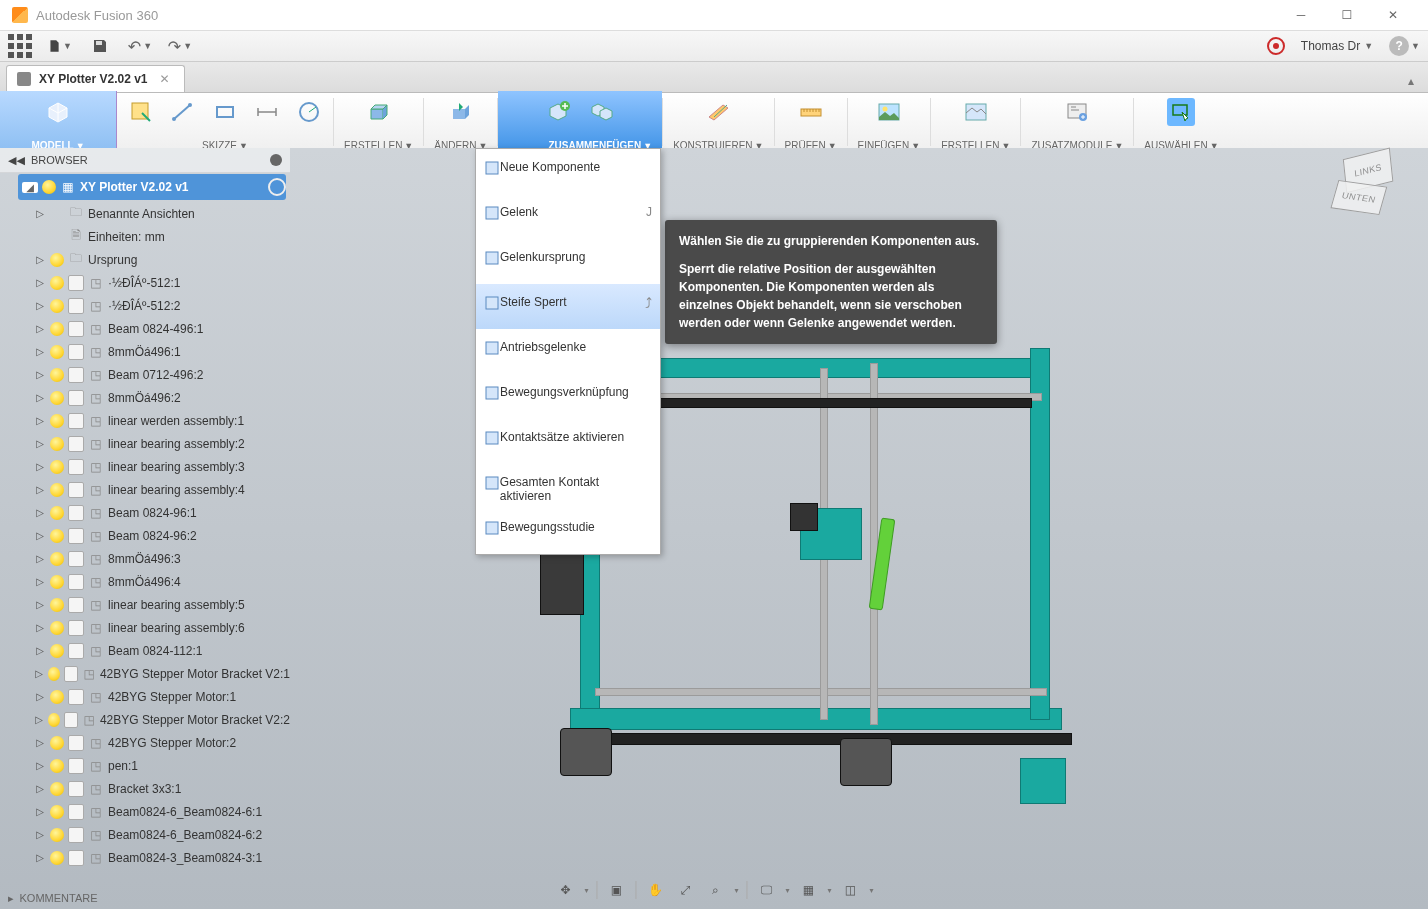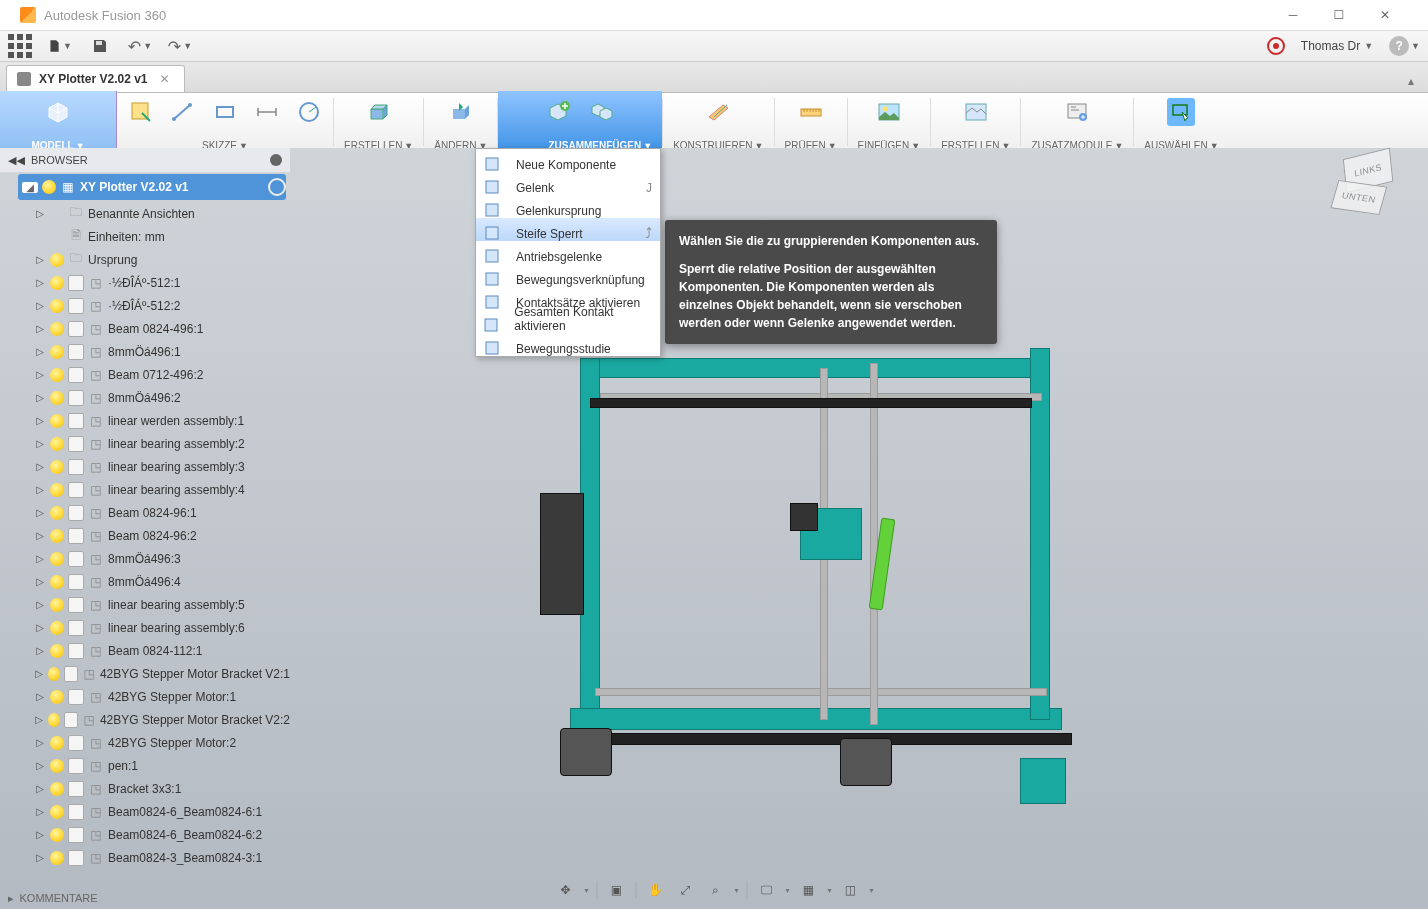--- a/index.html
+++ b/index.html
@@ -1,17 +1,17 @@
 <!DOCTYPE html>
 <html><head>
 <meta charset="utf-8">
 <style>
   html,body{margin:0;padding:0;width:1428px;height:909px;font-family:"Segoe UI",Arial,sans-serif;font-size:12px;color:#333;overflow:hidden;background:#f0f0f0;}
   
-  .titlebar{height:30px;background:#fff;display:flex;align-items:center;padding:0 20px;border-bottom:1px solid #ddd;}
+  .titlebar{height:30px;background:#fff;display:flex;align-items:center;padding:0 12px;border-bottom:1px solid #ddd;}
   .titlebar .logo{width:16px;height:16px;background:linear-gradient(135deg,#ff8c1a 0 50%,#ffb84d 50% 100%);border-radius:2px;margin-right:8px;}
   .titlebar .title{color:#999;font-size:13px;flex:0 0 auto;}
   .titlebar .spacer{flex:1;}
   .winbtn{width:46px;height:30px;display:flex;align-items:center;justify-content:center;color:#666;}
   
   .qabar{height:30px;background:linear-gradient(#f7f7f7,#ececec);border-bottom:1px solid #ccc;display:flex;align-items:center;padding:0 8px;gap:16px;}
   .qabtn{width:24px;height:24px;display:flex;align-items:center;justify-content:center;color:#555;}
   .qabar .rspace{flex:1;}
   .rec{width:14px;height:14px;border:2px solid #cc2a2a;border-radius:50%;display:flex;align-items:center;justify-content:center;}
   .rec::after{content:"";width:6px;height:6px;background:#cc2a2a;border-radius:50%;}
@@ -52,21 +52,21 @@
   .treerow .bulb{width:14px;height:14px;border-radius:50%;background:radial-gradient(circle at 40% 35%,#fff59b,#ffd633 60%,#e0b800);}
   .treerow .chk{width:14px;height:14px;border:1px solid #aaa;background:#f5f5f5;border-radius:2px;}
   .treerow .ico{width:16px;height:16px;display:flex;align-items:center;justify-content:center;color:#888;}
   .treerow.head{background:#4f94d9;color:#fff;border-radius:3px;height:26px;}
   .treerow.head .tri{color:#fff;}
   .treerow .txt{white-space:nowrap;}
   .treerow .radio{width:14px;height:14px;border:2px solid #eee;border-radius:50%;}
   .comments{position:absolute;left:0;bottom:0;height:22px;display:flex;align-items:center;gap:6px;padding:0 8px;color:#666;font-size:11px;}
   
   .dropdown{position:absolute;top:0;left:475px;width:184px;background:#fff;border:1px solid #aaa;box-shadow:2px 2px 6px rgba(0,0,0,0.25);z-index:10;}
-  .ddrow{height:23px;display:flex;align-items:flex-end;gap:16px;padding:0 8px;font-size:12px;color:#333;}
+  .ddrow{height:23px;display:flex;align-items:flex-start;gap:0;padding:11px 8px;font-size:12px;color:#333;}
   .ddrow .sc{margin-left:auto;color:#888;}
   .ddrow.hi{background:linear-gradient(#d9e9ff,#bcd8fa);}
   .ddrow .mi{width:16px;height:16px;display:flex;align-items:center;justify-content:center;}
   .ddrow .ar{margin-left:auto;color:#888;font-size:14px;}
   
   .tooltip{position:absolute;top:72px;left:665px;width:304px;background:#4a4a4a;color:#e9e9e9;font-size:12px;border-radius:3px;padding:12px 14px;line-height:1.5;box-shadow:0 2px 8px rgba(0,0,0,0.4);z-index:9;}
   .tooltip b{color:#fff;}
   .tooltip p{margin:0 0 10px 0;}
   .tooltip p:last-child{margin:0;}
   

